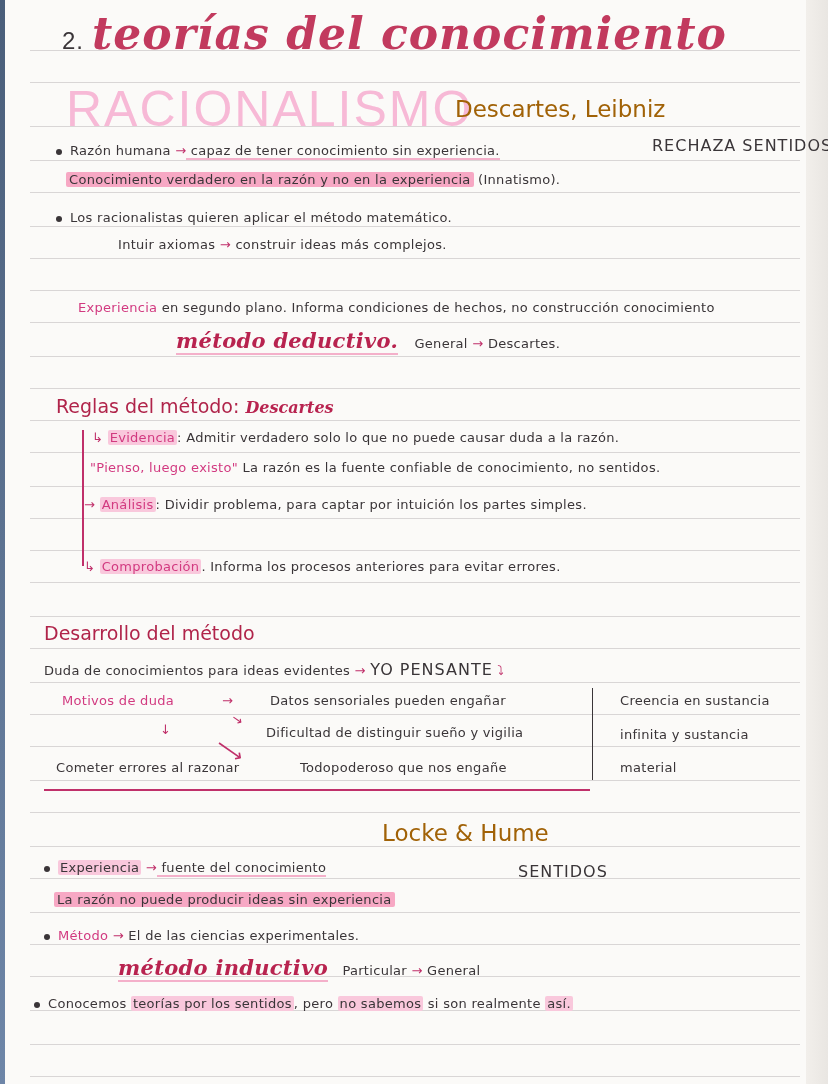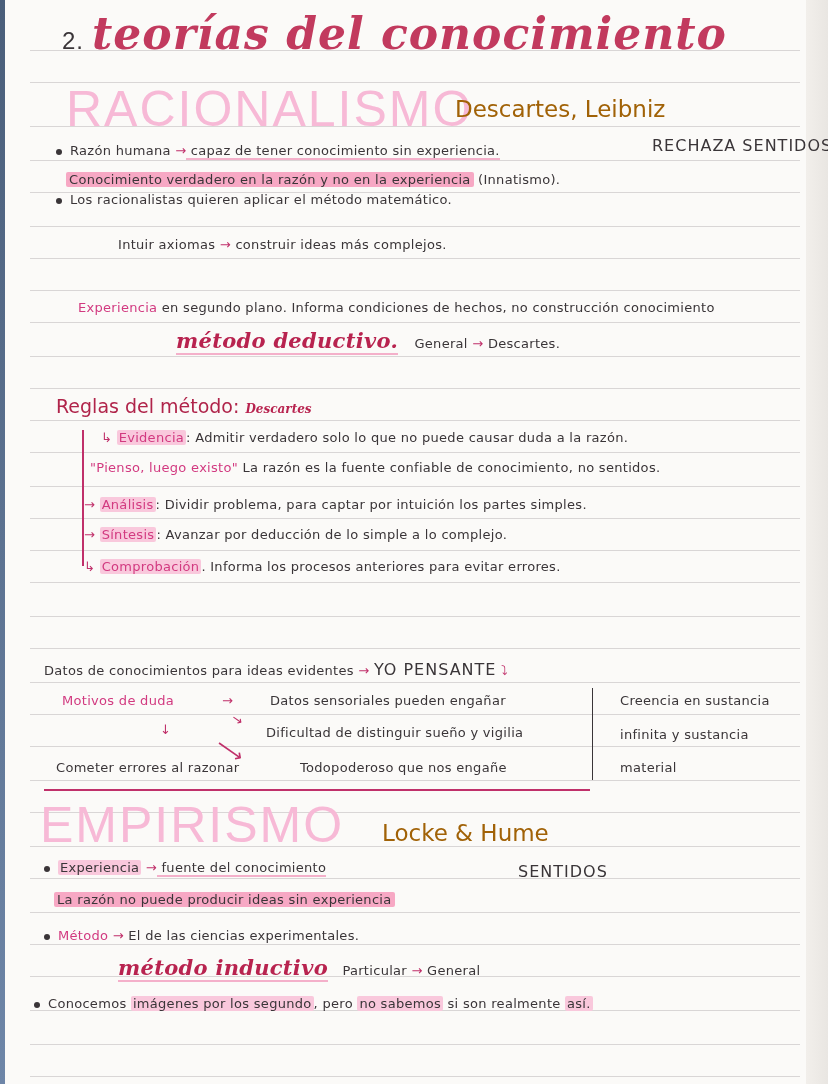--- a/index.html
+++ b/index.html
@@ -74,94 +74,91 @@
   <div class="big" style="left:66px;top:80px">RACIONALISMO</div>
   <div class="authors" style="left:455px;top:96px">Descartes, Leibniz</div>
   <div class="ln caps" style="left:652px;top:136px">RECHAZA SENTIDOS</div>
 
   <div class="ln" style="left:56px;top:143px">
     <span class="bullet"></span><span>Razón humana </span><span class="arrow">→</span><span class="ul"> capaz de tener conocimiento sin experiencia.</span>
   </div>
   <div class="ln" style="left:66px;top:172px">
     <span class="hl">Conocimiento verdadero en la razón y no en la experiencia</span><span> (Innatismo).</span>
   </div>
-  <div class="ln" style="left:56px;top:192px">
+  <div class="ln" style="left:56px;top:210px">
     <span class="bullet"></span><span>Los racionalistas quieren aplicar el método matemático.</span>
   </div>
   <div class="ln" style="left:118px;top:237px">
     <span>Intuir axiomas </span><span class="arrow">→</span><span> construir ideas más complejos.</span>
   </div>
   <div class="ln" style="left:78px;top:300px">
     <span class="pink">Experiencia</span><span> en segundo plano. Informa condiciones de hechos, no construcción conocimiento</span>
   </div>
   <div class="ln" style="left:176px;top:328px">
     <span class="script ul">método deductivo.</span>
     <span style="margin-left:12px">General</span>
     <span class="arrow">→</span>
     <span>Descartes.</span>
   </div>
 
   <div class="sub" style="left:56px;top:395px">
     <span>Reglas del método:</span>
-    <span class="script" style="font-size:12px">Descartes</span>
+    <span class="script" style="font-size:16px">Descartes</span>
   </div>
   <div class="vbar" style="left:82px;top:430px;height:136px"></div>
-  <div class="ln" style="left:101px;top:430px">
+  <div class="ln" style="left:92px;top:430px">
     <span class="arrow">↳</span> <span class="hl2 pink">Evidencia</span><span>: Admitir verdadero solo lo que no puede causar duda a la razón.</span>
   </div>
   <div class="ln" style="left:90px;top:460px">
     <span class="pink">"Pienso, luego existo"</span><span> La razón es la fuente confiable de conocimiento, no sentidos.</span>
   </div>
   <div class="ln" style="left:84px;top:497px">
     <span class="arrow">→</span> <span class="hl2 pink">Análisis</span><span>: Dividir problema, para captar por intuición los partes simples.</span>
   </div>
-  <div class="ln" style="left:84px;top:527px">
-    <span class="arrow">→</span> <span class="hl2 pink">Síntesis</span><span>: Avanzar por deducción de lo simple a lo complejo.</span>
-  </div>
   <div class="ln" style="left:84px;top:559px">
     <span class="arrow">↳</span> <span class="hl2 pink">Comprobación</span><span>. Informa los procesos anteriores para evitar errores.</span>
   </div>
 
+  <div class="sub" style="left:44px;top:622px">Desarrollo del método</div>
   <div class="ln" style="left:44px;top:660px">
-    <span>Datos de conocimientos para ideas evidentes</span>
+    <span>Duda de conocimientos para ideas evidentes</span>
     <span class="arrow">→</span>
     <span class="caps">YO PENSANTE</span>
     <span class="arrow">⤵</span>
   </div>
   <div class="ln pink" style="left:62px;top:693px">Motivos de duda</div>
   <div class="ln arrow" style="left:222px;top:693px">→</div>
   <div class="ln" style="left:270px;top:693px">Datos sensoriales pueden engañar</div>
   <div class="ln arrow" style="left:232px;top:712px;transform:rotate(35deg)">→</div>
   <div class="ln" style="left:266px;top:725px">Dificultad de distinguir sueño y vigilia</div>
   <div class="ln arrow" style="left:160px;top:722px">↓</div>
   <div class="ln arrow" style="left:216px;top:738px;transform:rotate(35deg);font-size:20px">⟶</div>
   <div class="ln" style="left:56px;top:760px">Cometer errores al razonar</div>
   <div class="ln" style="left:300px;top:760px">Todopoderoso que nos engañe</div>
   <div class="vbar" style="left:592px;top:688px;height:92px;background:#3a3538;width:1px"></div>
   <div class="ln" style="left:620px;top:693px">Creencia en sustancia</div>
   <div class="ln" style="left:620px;top:727px">infinita y sustancia</div>
   <div class="ln" style="left:620px;top:760px">material</div>
   <div style="position:absolute;left:44px;top:789px;width:546px;height:2px;background:#c0306a"></div>
 
-  <div class="big" style="left:40px;top:796px">EMPIRISMO</div>
   <div class="authors" style="left:382px;top:820px">Locke &amp; Hume</div>
   <div class="ln" style="left:44px;top:860px">
     <span class="bullet"></span><span class="hl2">Experiencia</span>
     <span class="arrow">→</span><span class="ul"> fuente del conocimiento</span>
   </div>
   <div class="ln caps" style="left:518px;top:862px">SENTIDOS</div>
   <div class="ln" style="left:54px;top:892px">
     <span class="hl">La razón no puede producir ideas sin experiencia</span>
   </div>
   <div class="ln" style="left:44px;top:928px">
     <span class="bullet"></span><span class="pink">Método</span>
     <span class="arrow">→</span><span> El de las ciencias experimentales.</span>
   </div>
   <div class="ln" style="left:118px;top:955px">
     <span class="script ul">método inductivo</span>
     <span style="margin-left:10px">Particular</span>
     <span class="arrow">→</span>
     <span>General</span>
   </div>
   <div class="ln" style="left:34px;top:996px">
-    <span class="bullet"></span><span>Conocemos </span><span class="hl2">imágenes por los segundo</span><span>, pero </span><span class="hl2">no sabemos</span><span> si son realmente </span><span class="hl2">así.</span>
+    <span class="bullet"></span><span>Conocemos </span><span class="hl2">teorías por los sentidos</span><span>, pero </span><span class="hl2">no sabemos</span><span> si son realmente </span><span class="hl2">así.</span>
   </div>
 </div>
 
 </body></html>

